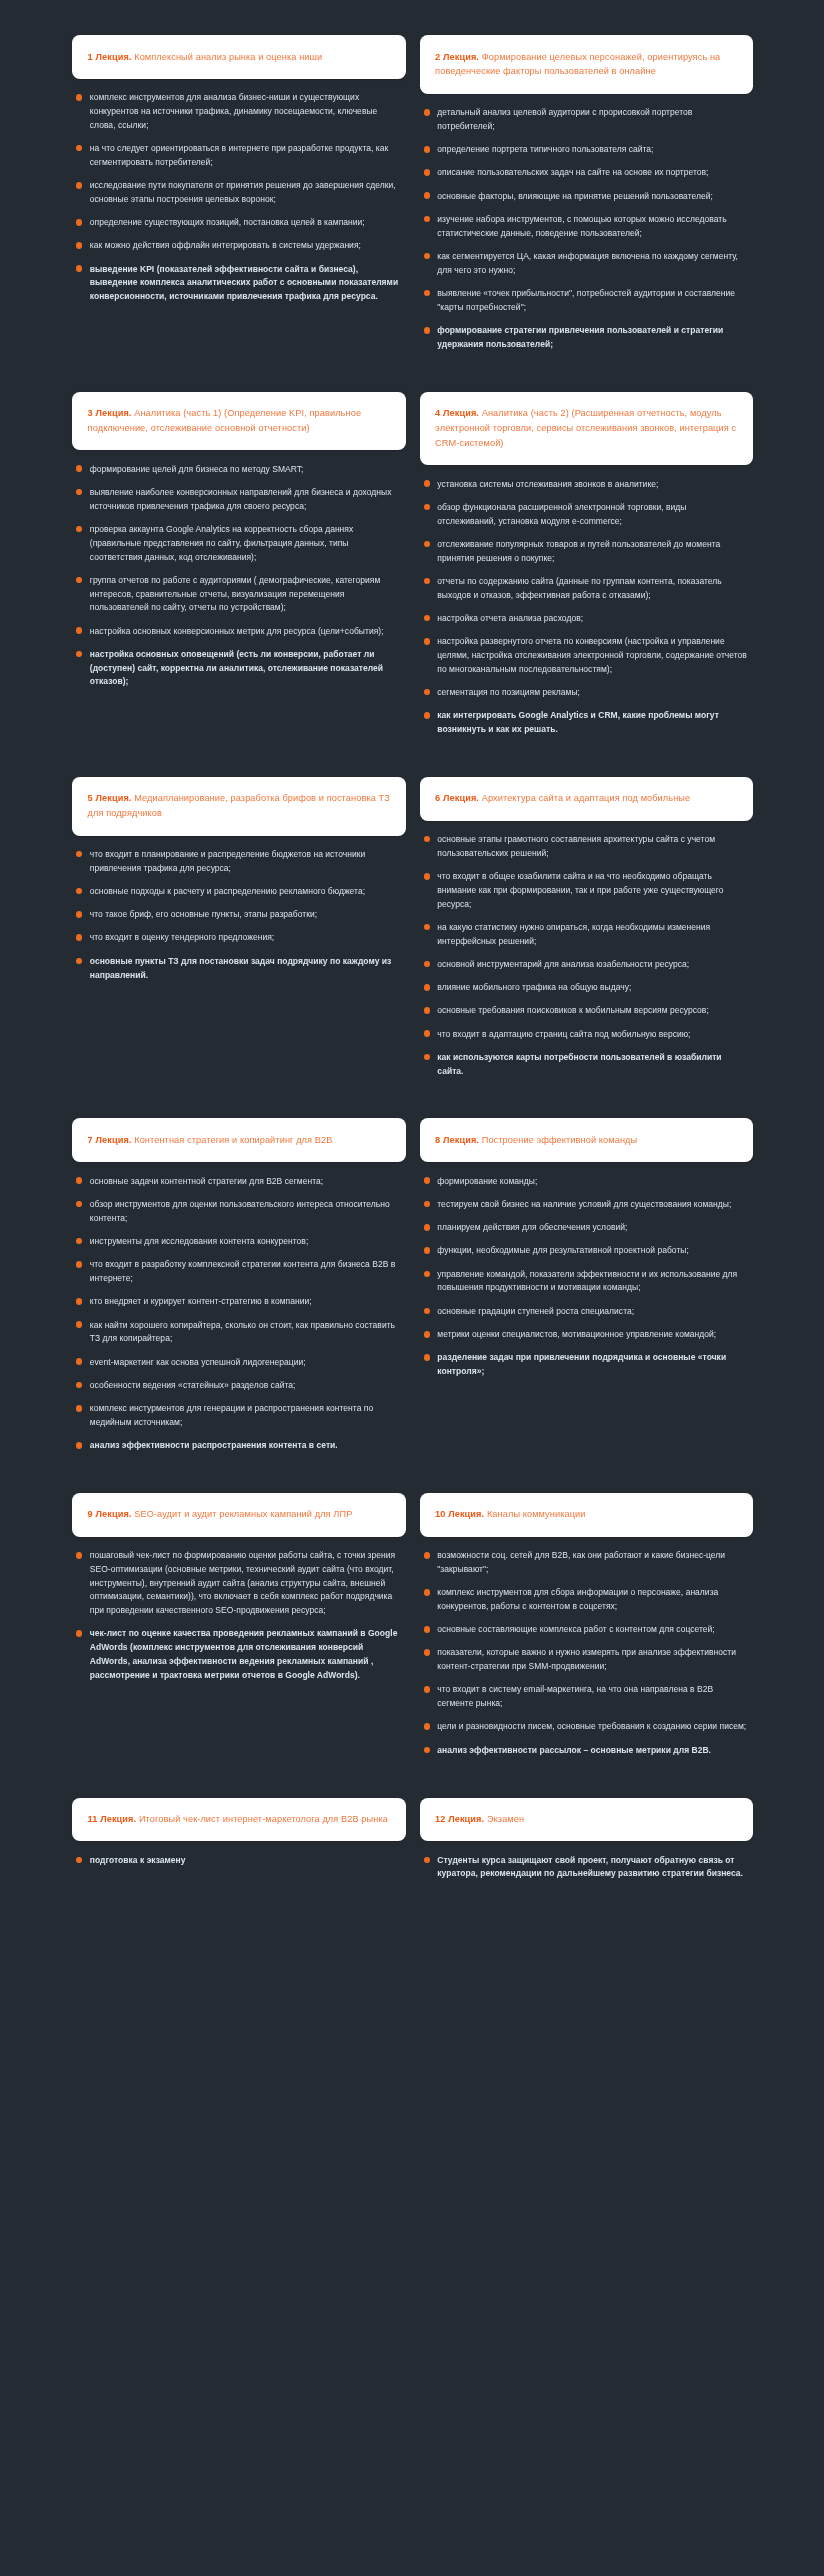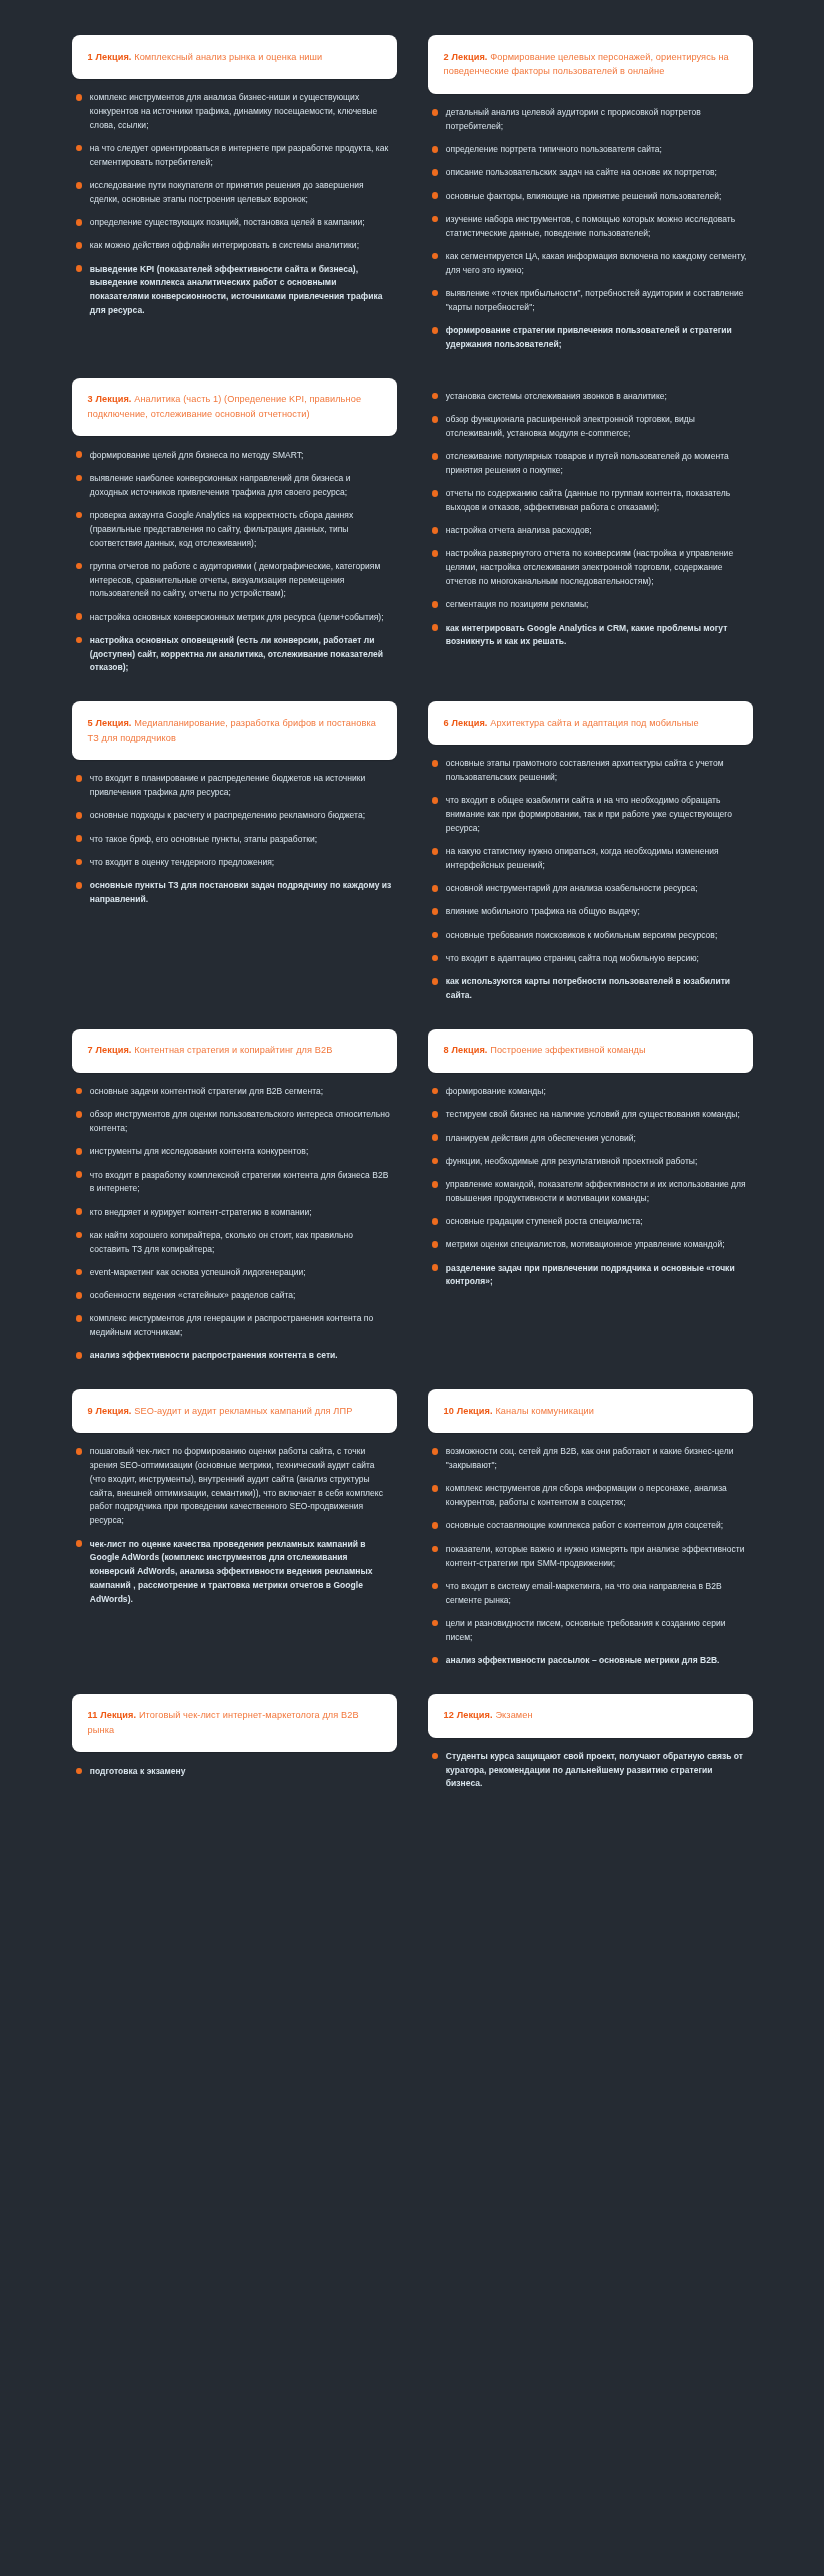--- a/index.html
+++ b/index.html
@@ -19,20 +19,21 @@
     min-height:2576px;
     background:#252b33;
     padding:35px 72px 22px 72px;
   }
   .grid{
     display:grid;
     grid-template-columns:1fr 1fr;
     column-gap:31px;
     row-gap:0;
     align-items:start;
+    gap:14px;
   }
   .lecture{
     display:block;
     break-inside:avoid;
     margin-bottom:26px;
   }
   .lecture-header{
     background:#ffffff;
     border-radius:7.8px;
     padding:14.5px 15.6px 14.5px 15.6px;
@@ -87,21 +88,21 @@
       <div class="lecture">
         <div class="lecture-header">
           <div class="lecture-title"><span class="num">1 Лекция.</span><span> Комплексный анализ рынка и оценка ниши</span></div>
         </div>
         <div class="lecture-body">
           <ul class="points">
             <li><span class="dot"></span><span>комплекс инструментов для анализа бизнес-ниши и существующих конкурентов на источники трафика, динамику посещаемости, ключевые слова, ссылки;</span></li>
             <li><span class="dot"></span><span>на что следует ориентироваться в интернете при разработке продукта, как сегментировать потребителей;</span></li>
             <li><span class="dot"></span><span>исследование пути покупателя от принятия решения до завершения сделки, основные этапы построения целевых воронок;</span></li>
             <li><span class="dot"></span><span>определение существующих позиций, постановка целей в кампании;</span></li>
-            <li><span class="dot"></span><span>как можно действия оффлайн интегрировать в системы аналитики;</span></li>
+            <li><span class="dot"></span><span>как можно действия оффлайн интегрировать в системы удержания;</span></li>
             <li><span class="dot"></span><span>выведение KPI (показателей эффективности сайта и бизнеса), выведение комплекса аналитических работ с основными показателями конверсионности, источниками привлечения трафика для ресурса.</span></li>
           </ul>
         </div>
       </div>
       <div class="lecture">
         <div class="lecture-header">
           <div class="lecture-title"><span class="num">2 Лекция.</span><span> Формирование целевых персонажей, ориентируясь на поведенческие факторы пользователей в онлайне</span></div>
         </div>
         <div class="lecture-body">
           <ul class="points">
@@ -125,20 +126,23 @@
             <li><span class="dot"></span><span>формирование целей для бизнеса по методу SMART;</span></li>
             <li><span class="dot"></span><span>выявление наиболее конверсионных направлений для бизнеса и доходных источников привлечения трафика для своего ресурса;</span></li>
             <li><span class="dot"></span><span>проверка аккаунта Google Analytics на корректность сбора даннях (правильные представления по сайту, фильтрация данных, типы соответствия данных, код отслеживания);</span></li>
             <li><span class="dot"></span><span>группа отчетов по работе с аудиториями ( демографические, категориям интересов, сравнительные отчеты, визуализация перемещения пользователей по сайту, отчеты по устройствам);</span></li>
             <li><span class="dot"></span><span>настройка основных конверсионных метрик для ресурса (цели+события);</span></li>
             <li><span class="dot"></span><span>настройка основных оповещений (есть ли конверсии, работает ли (доступен) сайт, корректна ли аналитика, отслеживание показателей отказов);</span></li>
           </ul>
         </div>
       </div>
       <div class="lecture">
+        <div class="lecture-header">
+          <div class="lecture-title"><span class="num">4 Лекция.</span><span> Аналитика (часть 2) (Расширенная отчетность, модуль электронной торговли, сервисы отслеживания звонков, интеграция с CRM-системой)</span></div>
+        </div>
         <div class="lecture-body">
           <ul class="points">
             <li><span class="dot"></span><span>установка системы отслеживания звонков в аналитике;</span></li>
             <li><span class="dot"></span><span>обзор функционала расширенной электронной торговки, виды отслеживаний, установка модуля e-commerce;</span></li>
             <li><span class="dot"></span><span>отслеживание популярных товаров и путей пользователей до момента принятия решения о покупке;</span></li>
             <li><span class="dot"></span><span>отчеты по содержанию сайта (данные по группам контента, показатель выходов и отказов, эффективная работа с отказами);</span></li>
             <li><span class="dot"></span><span>настройка отчета анализа расходов;</span></li>
             <li><span class="dot"></span><span>настройка развернутого отчета по конверсиям (настройка и управление целями, настройка отслеживания электронной торговли, содержание отчетов по многоканальным последовательностям);</span></li>
             <li><span class="dot"></span><span>сегментация по позициям рекламы;</span></li>
             <li><span class="dot"></span><span>как интегрировать Google Analytics и CRM, какие проблемы могут возникнуть и как их решать.</span></li>

